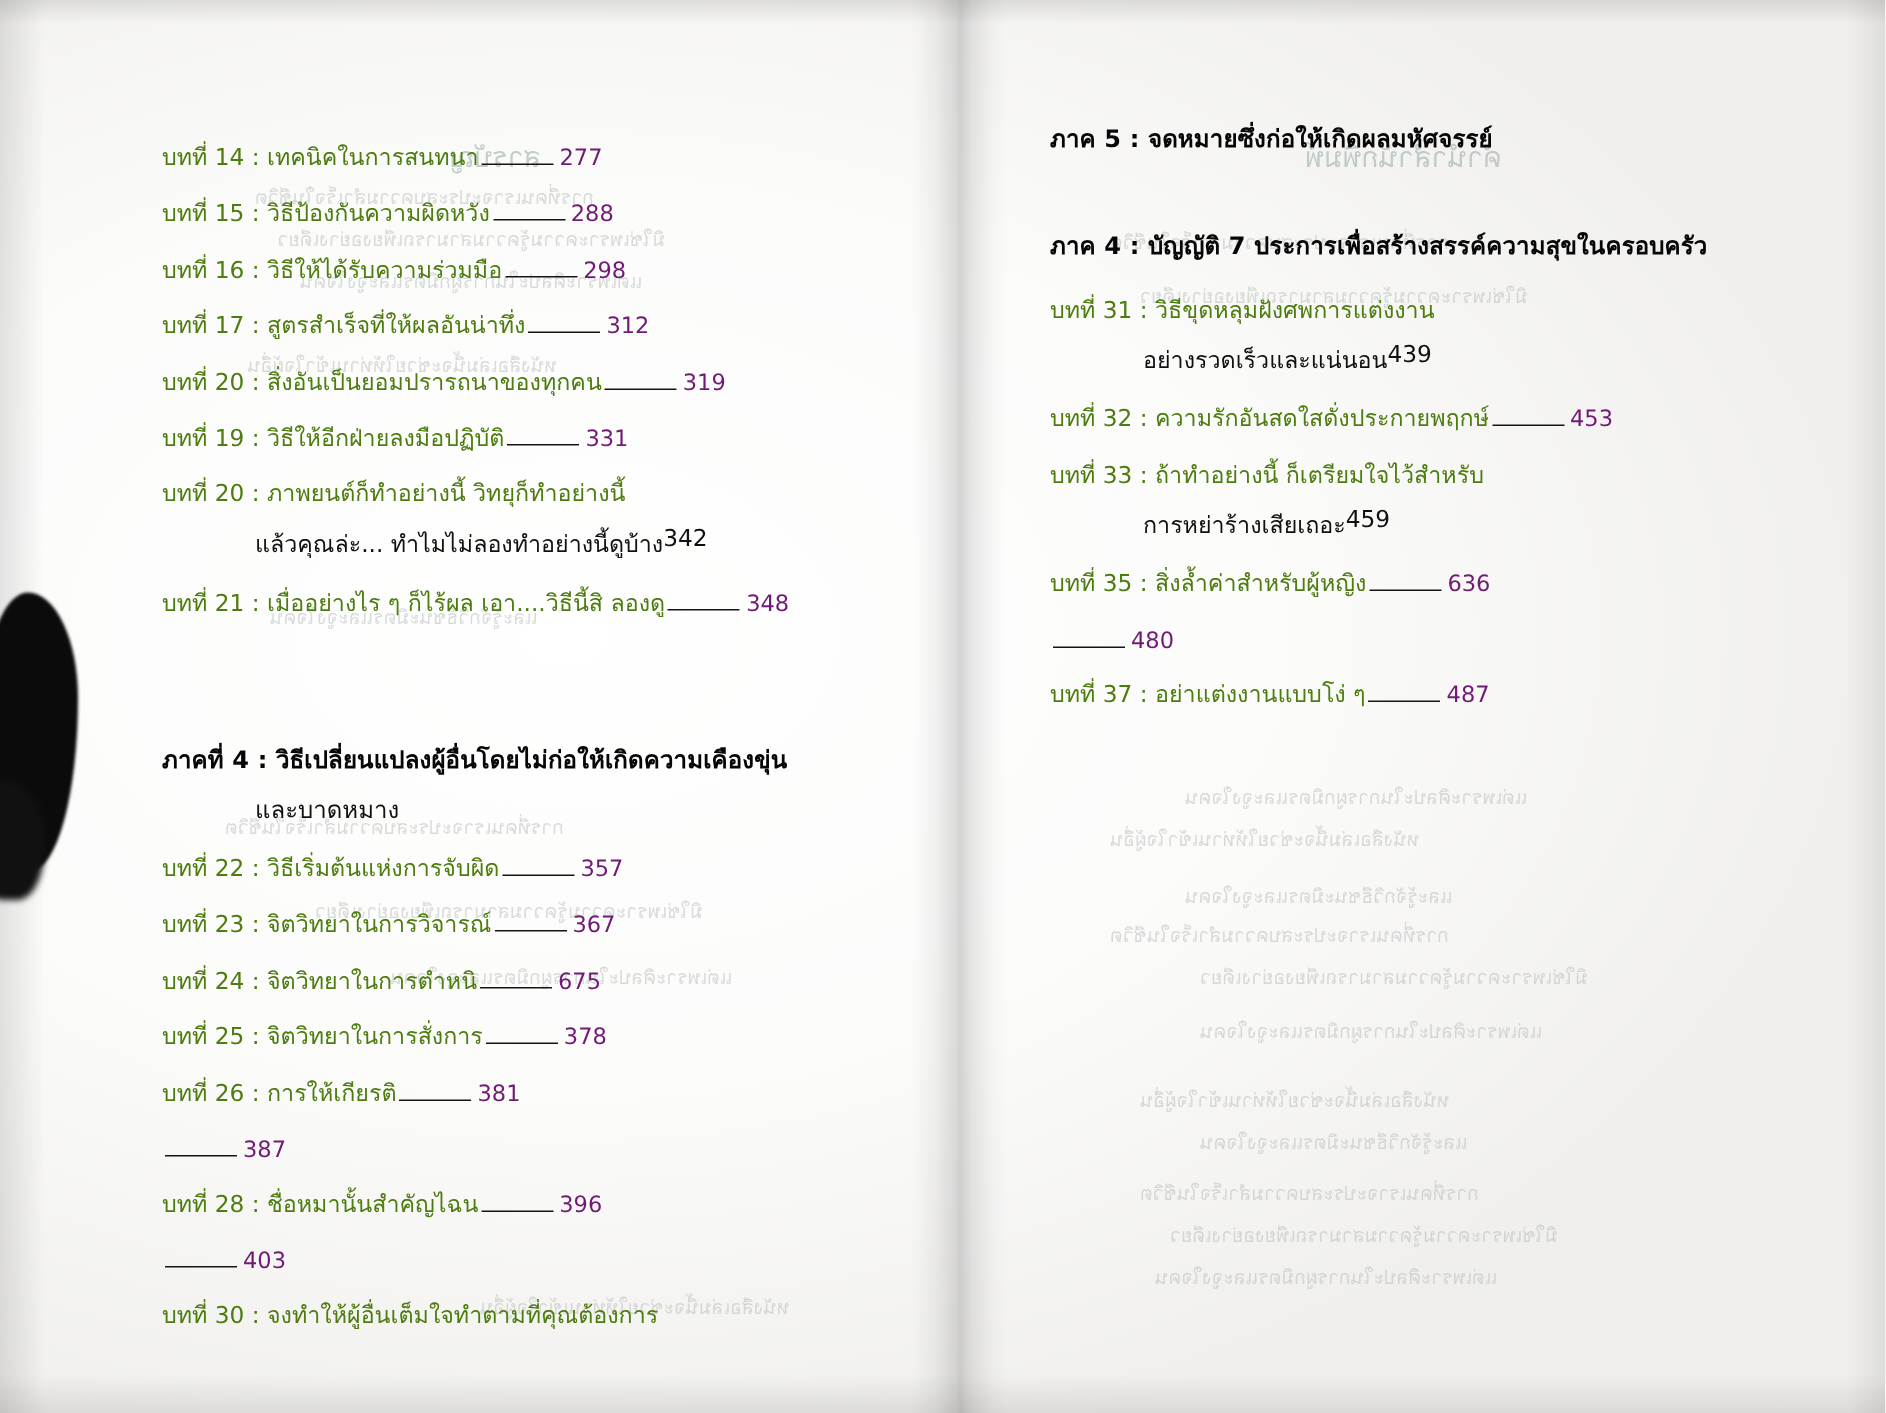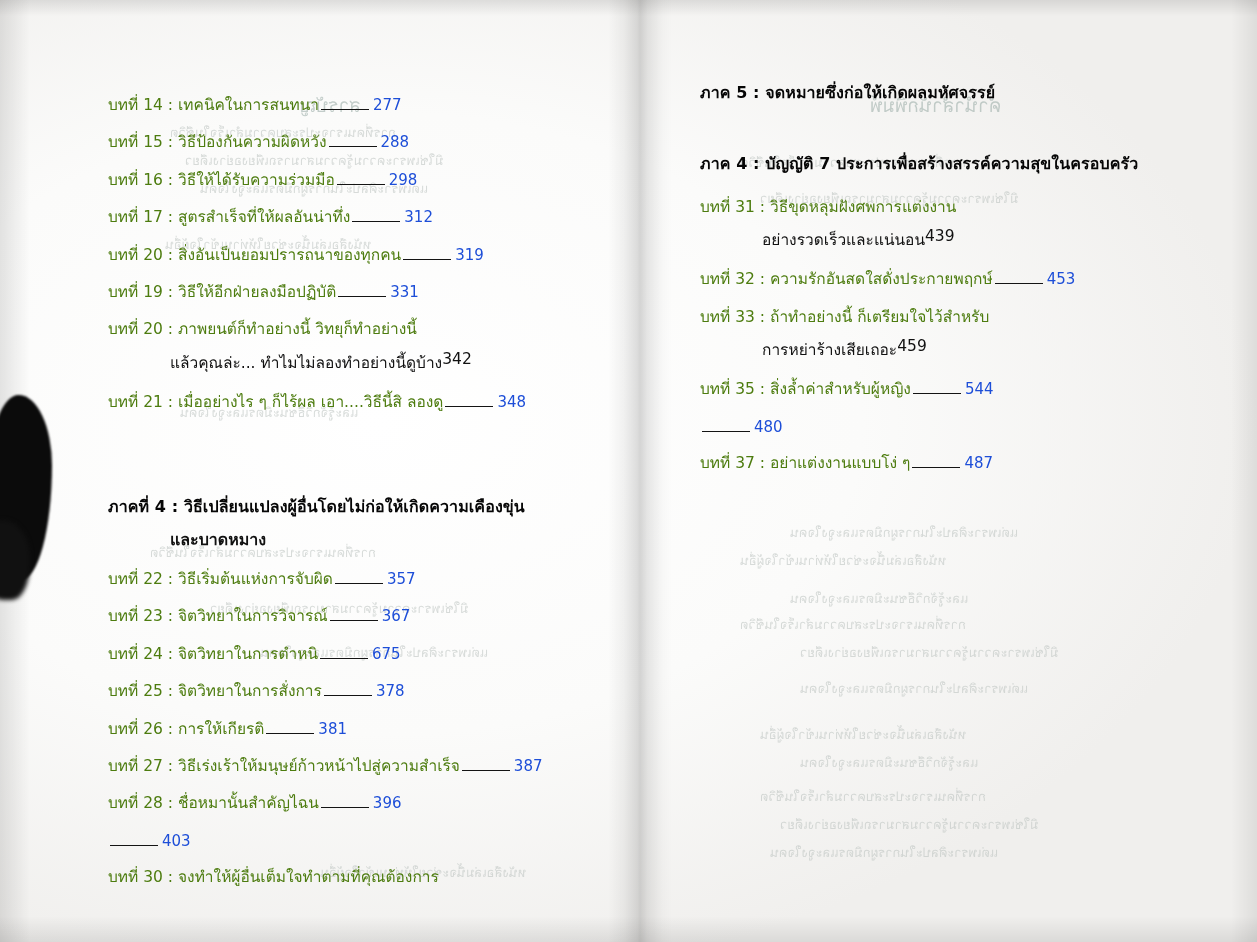--- a/index.html
+++ b/index.html
@@ -130,42 +130,42 @@
     color: #4d7c0f;
   }
   .entry .leader {
     display: inline-block;
     width: 48px;
     border-bottom: 1.6px solid #141414;
     margin: 0 4px 3px 2px;
     flex: 0 0 auto;
   }
   .entry .page {
-    color: #1d4ed8;
+    color: #701a75;
     font-size: 15px;
   }
   .part {
     font-size: 16px;
     font-weight: bold;
     margin-bottom: 22px;
     margin-top: 30px;
     color: #060606;
     letter-spacing: 0.1px;
   }
   .part.first { margin-top: 0; }
   .cont {
     margin-left: 62px;
     margin-top: -8px;
     margin-bottom: 18px;
     font-size: 15.5px;
     display: flex;
     align-items: flex-start;
     white-space: nowrap;
   }
-  .cont.bold { font-weight: bold; font-size: 16px; }
+  .cont.bold { font-weight: normal; font-size: 16px; }
   .spacer-lg { height: 34px; }
   .spacer-md { height: 16px; }
   .noleader { margin-bottom: 18px; }
 </style>
 </head>
 <body>
 
 <div id="page">
   <div class="paper"></div>
 
@@ -271,21 +271,20 @@
         <span class="label">บทที่ 25 : จิตวิทยาในการสั่งการ</span>
         <span class="leader"></span>
         <span class="page">378</span>
       </div>
       <div class="entry">
         <span class="label">บทที่ 26 : การให้เกียรติ</span>
         <span class="leader"></span>
         <span class="page">381</span>
       </div>
       <div class="entry">
-        <span class="label">บทที่ 27 : วิธีเร่งเร้าให้มนุษย์ก้าวหน้าไปสู่ความสำเร็จ</span>
         <span class="leader"></span>
         <span class="page">387</span>
       </div>
       <div class="entry">
         <span class="label">บทที่ 28 : ชื่อหมานั้นสำคัญไฉน</span>
         <span class="leader"></span>
         <span class="page">396</span>
       </div>
       <div class="entry">
         <span class="leader"></span>
@@ -327,21 +326,21 @@
       </div>
       <div class="cont">
         <span class="label">การหย่าร้างเสียเถอะ</span>
         <span class="leader"></span>
         <span class="page">459</span>
       </div>
 
       <div class="entry">
         <span class="label">บทที่ 35 : สิ่งล้ำค่าสำหรับผู้หญิง</span>
         <span class="leader"></span>
-        <span class="page">544</span>
+        <span class="page">636</span>
       </div>
       <div class="entry">
         <span class="leader"></span>
         <span class="page">480</span>
       </div>
       <div class="entry">
         <span class="label">บทที่ 37 : อย่าแต่งงานแบบโง่ ๆ</span>
         <span class="leader"></span>
         <span class="page">487</span>
       </div>

